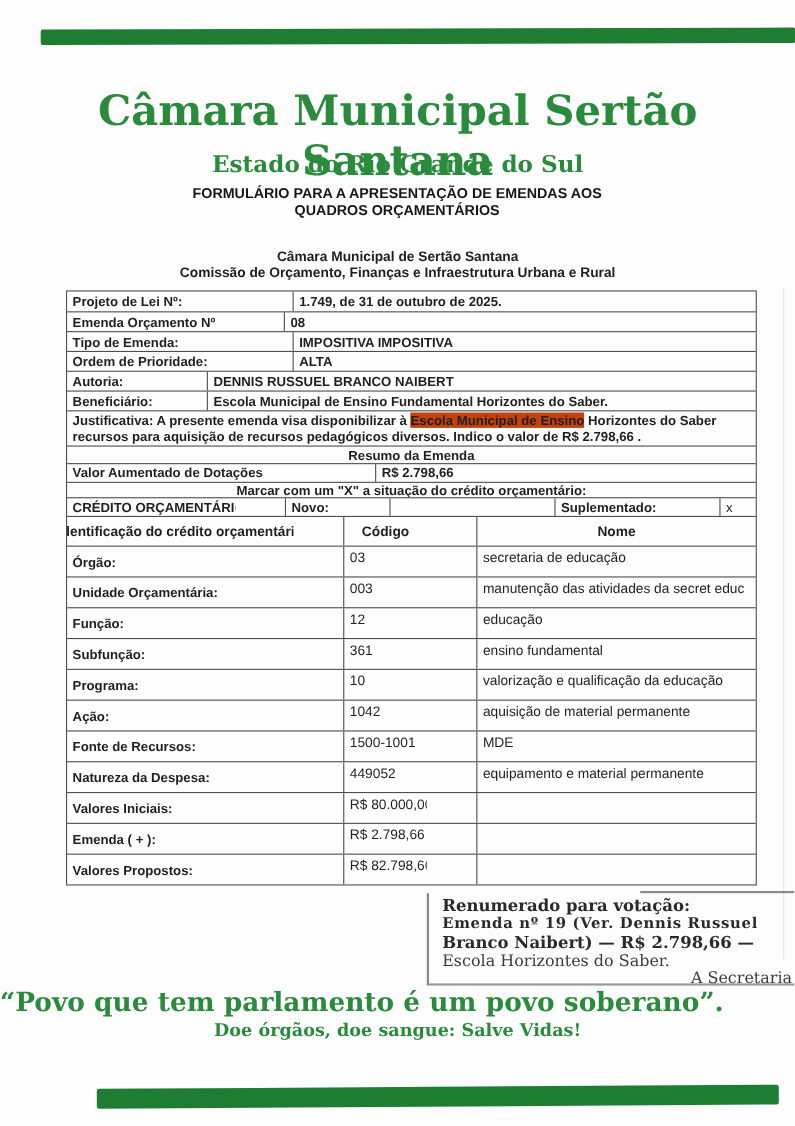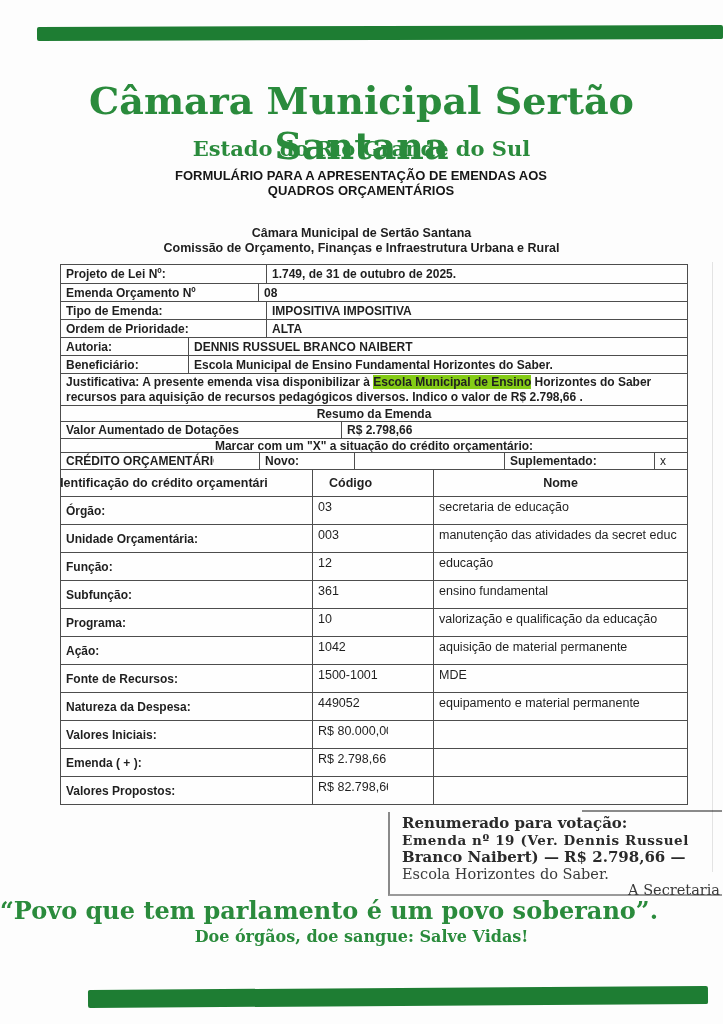--- a/index.html
+++ b/index.html
@@ -41,21 +41,21 @@
   .trow:first-child{border-top:none;}
   .cell{box-sizing:border-box;display:flex;align-items:center;padding:0 5px;overflow:hidden;white-space:nowrap;}
   .cell + .cell{border-left:1px solid #4d4d4d;}
   .r-info{height:18px;font-size:12px;font-weight:bold;}
   .lw160{width:160px;flex:none;}
   .lw152{width:152px;flex:none;}
   .lw82{width:82px;flex:none;}
   .grow{flex:1;}
   .r-just{height:32px;font-size:12px;font-weight:bold;}
   .r-just .cell{align-items:flex-start;white-space:normal;padding:1px 5px;line-height:15px;display:block;}
-  .hl{background:#84cc16;}
+  .hl{background:#c2410c;}
   .r-resumo{height:16px;font-size:12px;font-weight:bold;}
   .r-resumo .cell{justify-content:center;}
   .r-valor{height:17px;font-size:12px;font-weight:bold;}
   .lw235{width:235px;flex:none;}
   .r-marcar{height:14px;font-size:12px;font-weight:bold;}
   .r-marcar .cell{justify-content:center;}
   .r-cred{height:17px;font-size:12px;font-weight:bold;}
   .lw153{width:153px;flex:none;}
   .lw50{width:50px;flex:none;}
   .lw105{width:105px;flex:none;}

